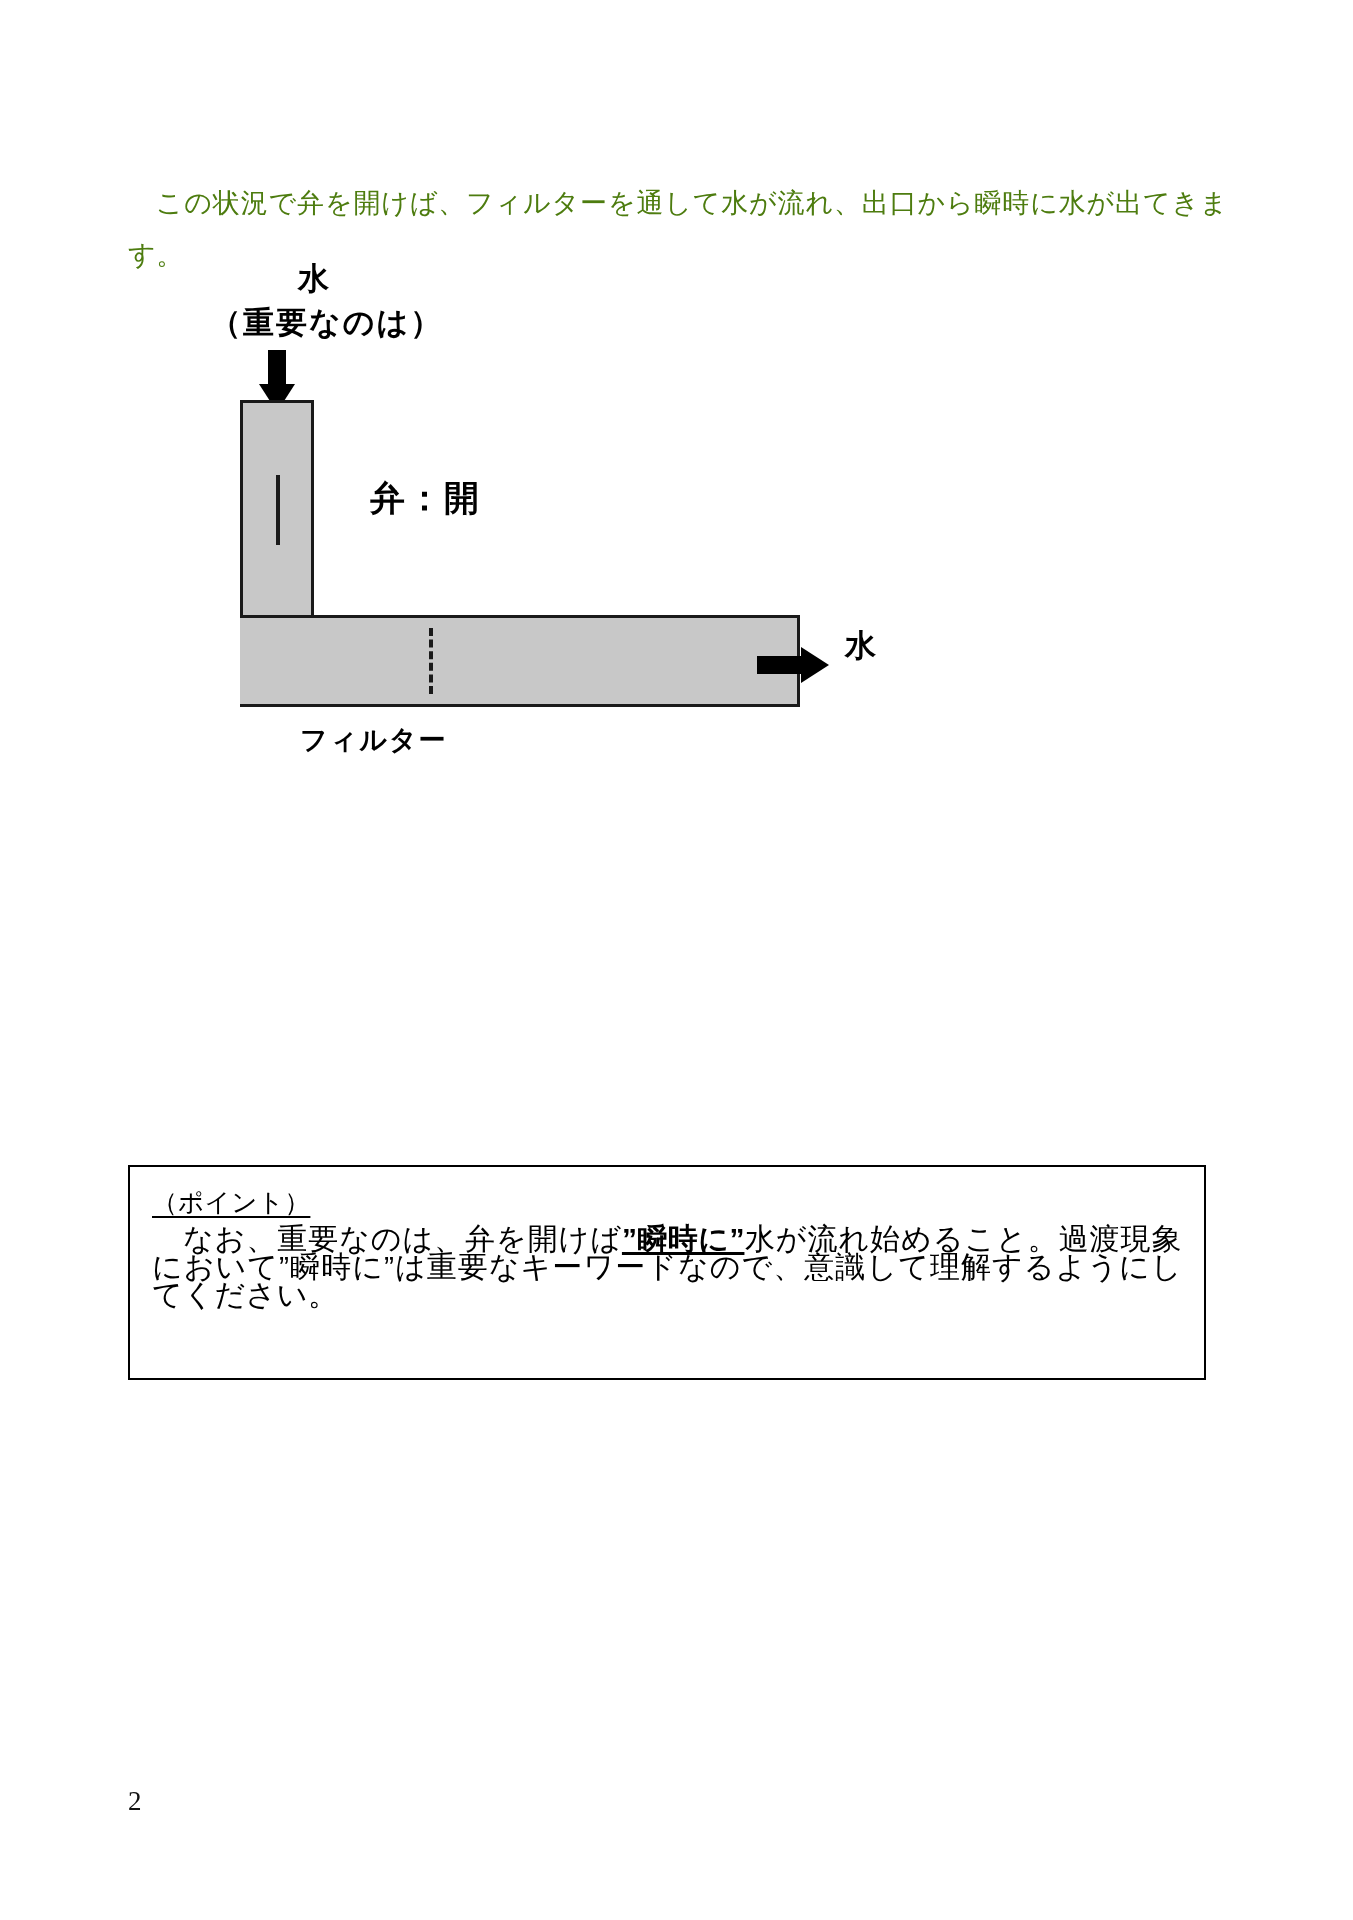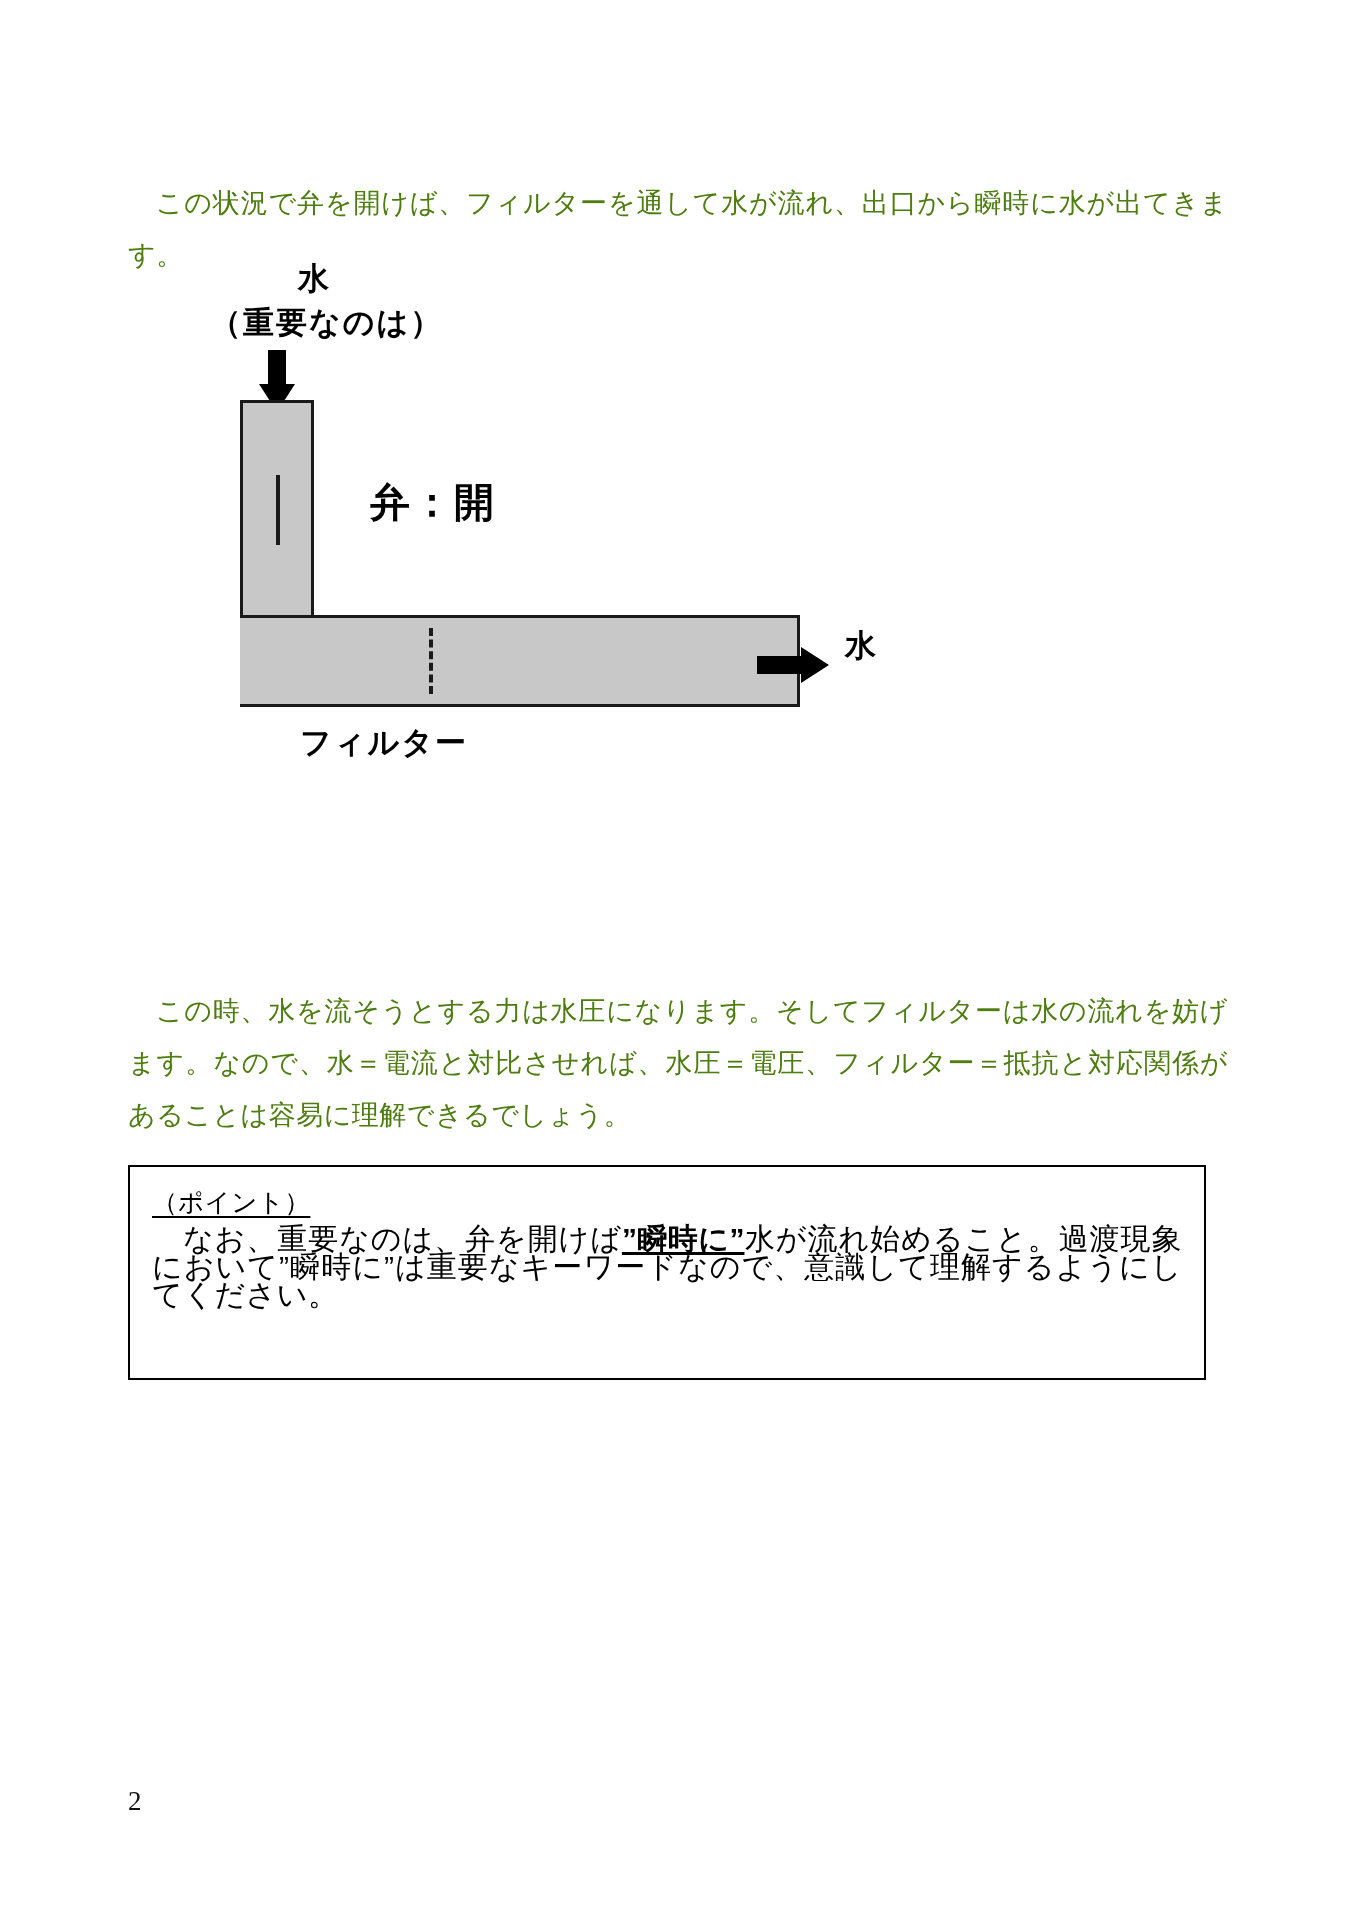--- a/index.html
+++ b/index.html
@@ -65,26 +65,26 @@
     font-size: 31px;
   }
   #label-pressure {
     left: 60px;
     top: 32px;
     font-size: 31px;
   }
   #label-valve {
     left: 220px;
     top: 205px;
-    font-size: 40px;
+    font-size: 35px;
   }
   #label-filter {
     left: 150px;
     top: 452px;
-    font-size: 31px;
+    font-size: 27px;
     text-align: right;
   }
   #label-water-right {
     left: 695px;
     top: 355px;
     font-size: 31px;
   }
 
   
   .pipe-vert {
@@ -272,21 +272,20 @@
     <div class="fig-label" id="label-filter">フィルター</div>
 
     <div class="arrow-right">
       <div class="shaft"></div>
       <div class="head"></div>
     </div>
     <div class="fig-label" id="label-water-right">水</div>
 
   </div>
 
-  <p class="para" id="para-2">　この時、水を流そうとする力は水圧になります。そしてフィルターは水の流れを妨げます。なので、水＝電流と対比させれば、水圧＝電圧、フィルター＝抵抗と対応関係があることは容易に理解できるでしょう。</p>
 
   <div class="point-box">
     <div class="point-title">（ポイント）</div>
     <div class="point-body"><span>　なお、重要なのは、弁を開けば</span><span class="kw">”瞬時に”</span><span>水が流れ始めること。過渡現象において</span><span class="kw-plain">”瞬時に”</span><span>は重要なキーワードなので、意識して理解するようにしてください。</span></div>
   </div>
 
   <div class="page-number">2</div>
 
 </div>
 

